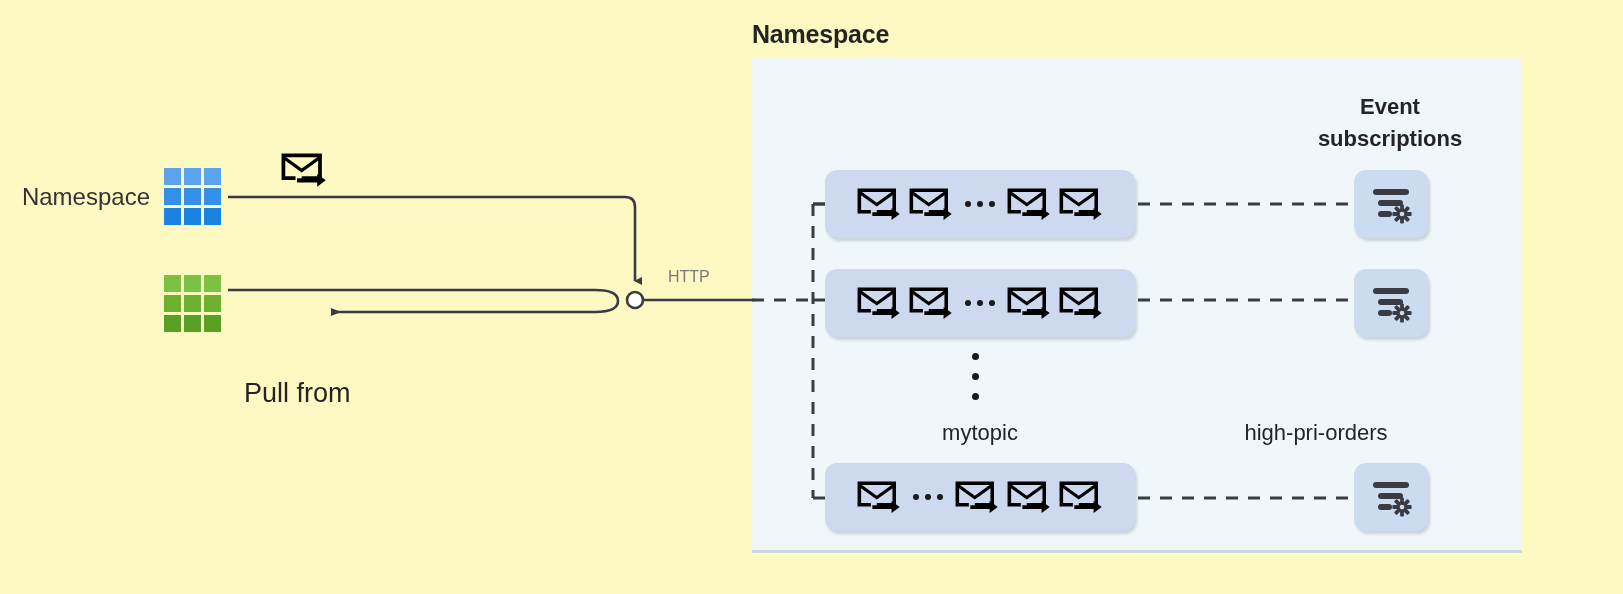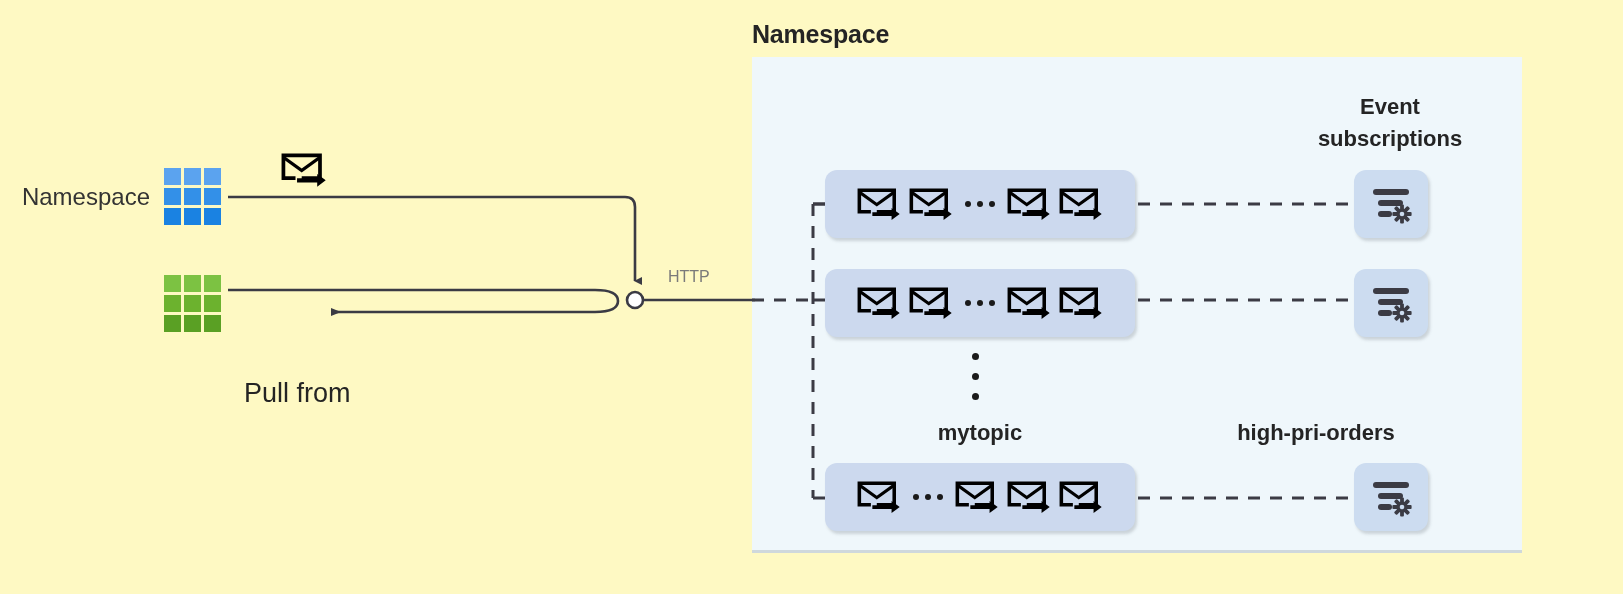--- a/index.html
+++ b/index.html
@@ -63,21 +63,21 @@
   #subs-heading {
     left: 1265px;
     top: 91px;
     width: 250px;
   }
 
   
   .bottom-label {
     position: absolute;
     font-size: 22px;
-    font-weight: bold;
+    font-weight: normal;
     color: #242424;
     text-align: center;
   }
   #mytopic-label {
     left: 855px;
     top: 420px;
     width: 250px;
   }
   #highpri-label {
     left: 1191px;

